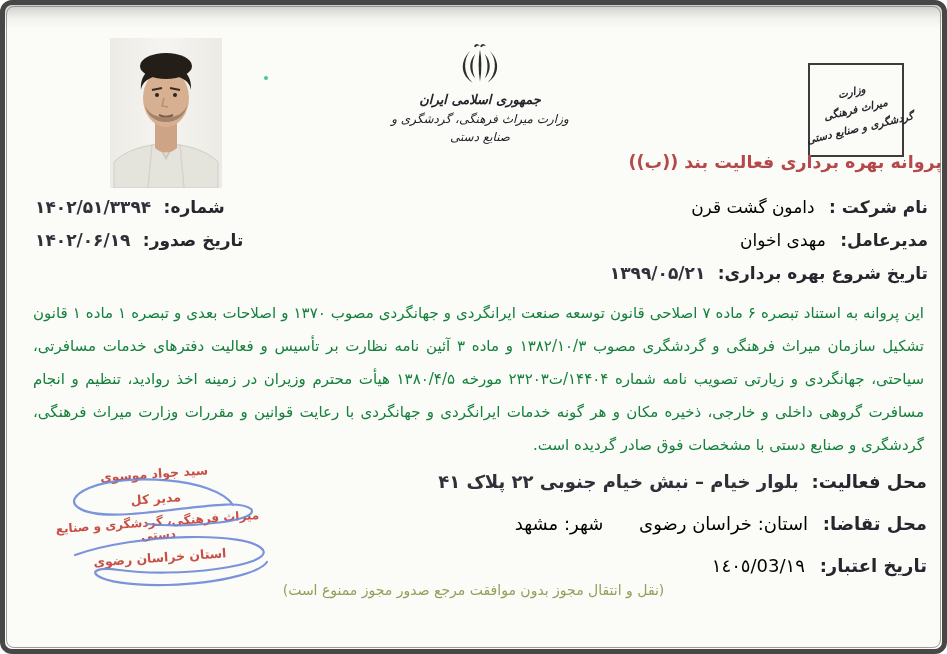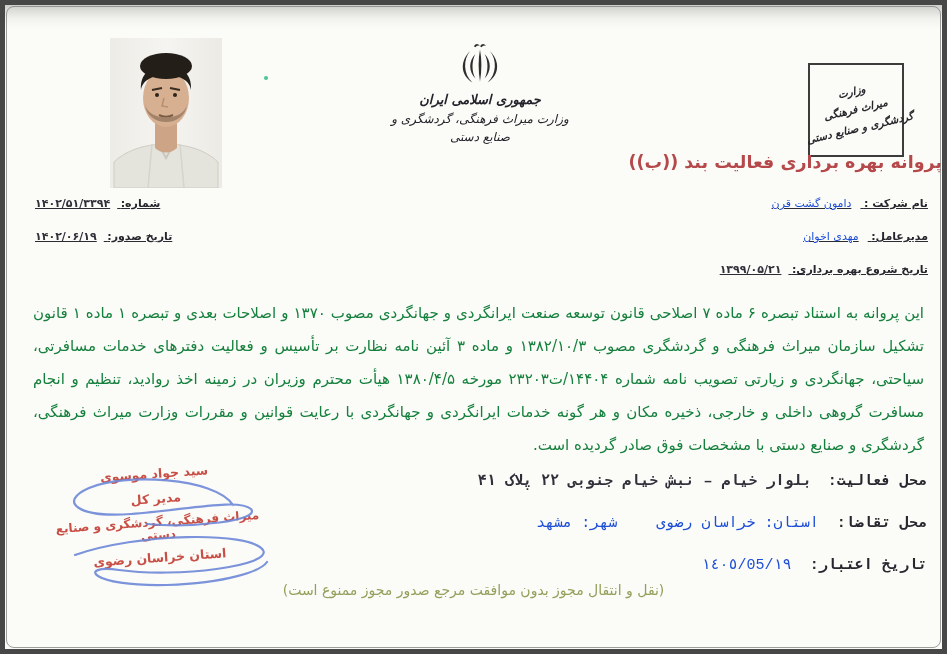--- a/index.html
+++ b/index.html
@@ -2,21 +2,21 @@
 <html lang="fa"><head>
 <meta charset="utf-8">
 <style>
   html,body{margin:0;padding:0;background:#ffffff;}
   .page{
     position:relative;
     width:947px;height:654px;
     box-sizing:border-box;
     background:#fbfbf7;
     border:5px solid #474747;
-    border-radius:0;
+    border-radius:12px;
     overflow:hidden;
     direction:rtl;
     font-family:"DejaVu Sans",sans-serif;
     color:#2c2c34;
   }
   .inner-frame{
     position:absolute;inset:1px;border:1px solid rgba(125,125,125,.75);
     border-radius:8px;pointer-events:none;z-index:5;
   }
   .scan-top{
@@ -47,33 +47,33 @@
     font-family:"DejaVu Serif",serif;font-style:italic;font-weight:bold;
     font-size:10.5px;line-height:1.75;color:#26262c;text-align:center;white-space:nowrap;
   }
   .doc-title{
     position:absolute;left:0;top:147px;width:100%;
     font-size:17.5px;font-weight:bold;color:#b5484a;letter-spacing:.2px;
   }
   
   .meta-left{position:absolute;left:30px;top:192px;width:268px;text-align:left;}
   .meta-right{position:absolute;left:585px;top:192px;width:338px;}
-  .meta-row{height:33px;font-size:11px;white-space:nowrap;text-decoration:underline;}
+  .meta-row{height:33px;font-size:17px;white-space:nowrap;}
   .lbl{font-weight:bold;color:#26262e;}
   .val{font-weight:bold;color:#30303a;margin-right:7px;}
-  .val-normal{font-weight:normal;color:#1d4ed8;margin-right:9px;}
+  .val-normal{font-weight:normal;color:#000000;margin-right:9px;}
   
   .body-par{
     position:absolute;left:28px;top:292px;width:891px;
     font-size:15px;line-height:33px;color:#15803d;
     text-align:justify;text-justify:inter-word;
   }
   
   .details{position:absolute;left:490px;top:466px;width:432px;}
-  .detail-row{height:42px;font-size:15px;white-space:nowrap;font-family:Liberation Mono, monospace;}
+  .detail-row{height:42px;font-size:18px;white-space:nowrap;}
   .gap2{margin-right:30px;text-align:center;}
   
   .signature{
     position:absolute;left:38px;top:462px;width:228px;z-index:1;
     transform:rotate(-4deg);
     text-align:center;color:#c84f46;font-weight:bold;font-size:12.5px;line-height:1.1;
   }
   .signature .s1{margin-bottom:11px;}
   .signature .s2{margin-bottom:10px;}
   .signature .s3{margin-bottom:9px;font-size:12px;}
@@ -189,21 +189,21 @@
       <span class="lbl">محل فعالیت:</span>
       <span class="val">بلوار خیام – نبش خیام جنوبی ۲۲ پلاک ۴۱</span>
     </div>
     <div class="detail-row">
       <span class="lbl">محل تقاضا:</span>
       <span class="val-normal">استان: خراسان رضوی</span>
       <span class="val-normal gap2">شهر: مشهد</span>
     </div>
     <div class="detail-row">
       <span class="lbl">تاریخ اعتبار:</span>
-      <span class="val-normal">١٤٠٥/05/١٩</span>
+      <span class="val-normal">١٤٠٥/03/١٩</span>
     </div>
   </div>
 
   <div class="signature">
     <div class="s1">سید جواد موسوی</div>
     <div class="s2">مدیر کل</div>
     <div class="s3">میراث فرهنگی، گردشگری و صنایع دستی</div>
     <div class="s4">استان خراسان رضوی</div>
   </div>
   <svg class="scribble" viewBox="0 0 272 150">

